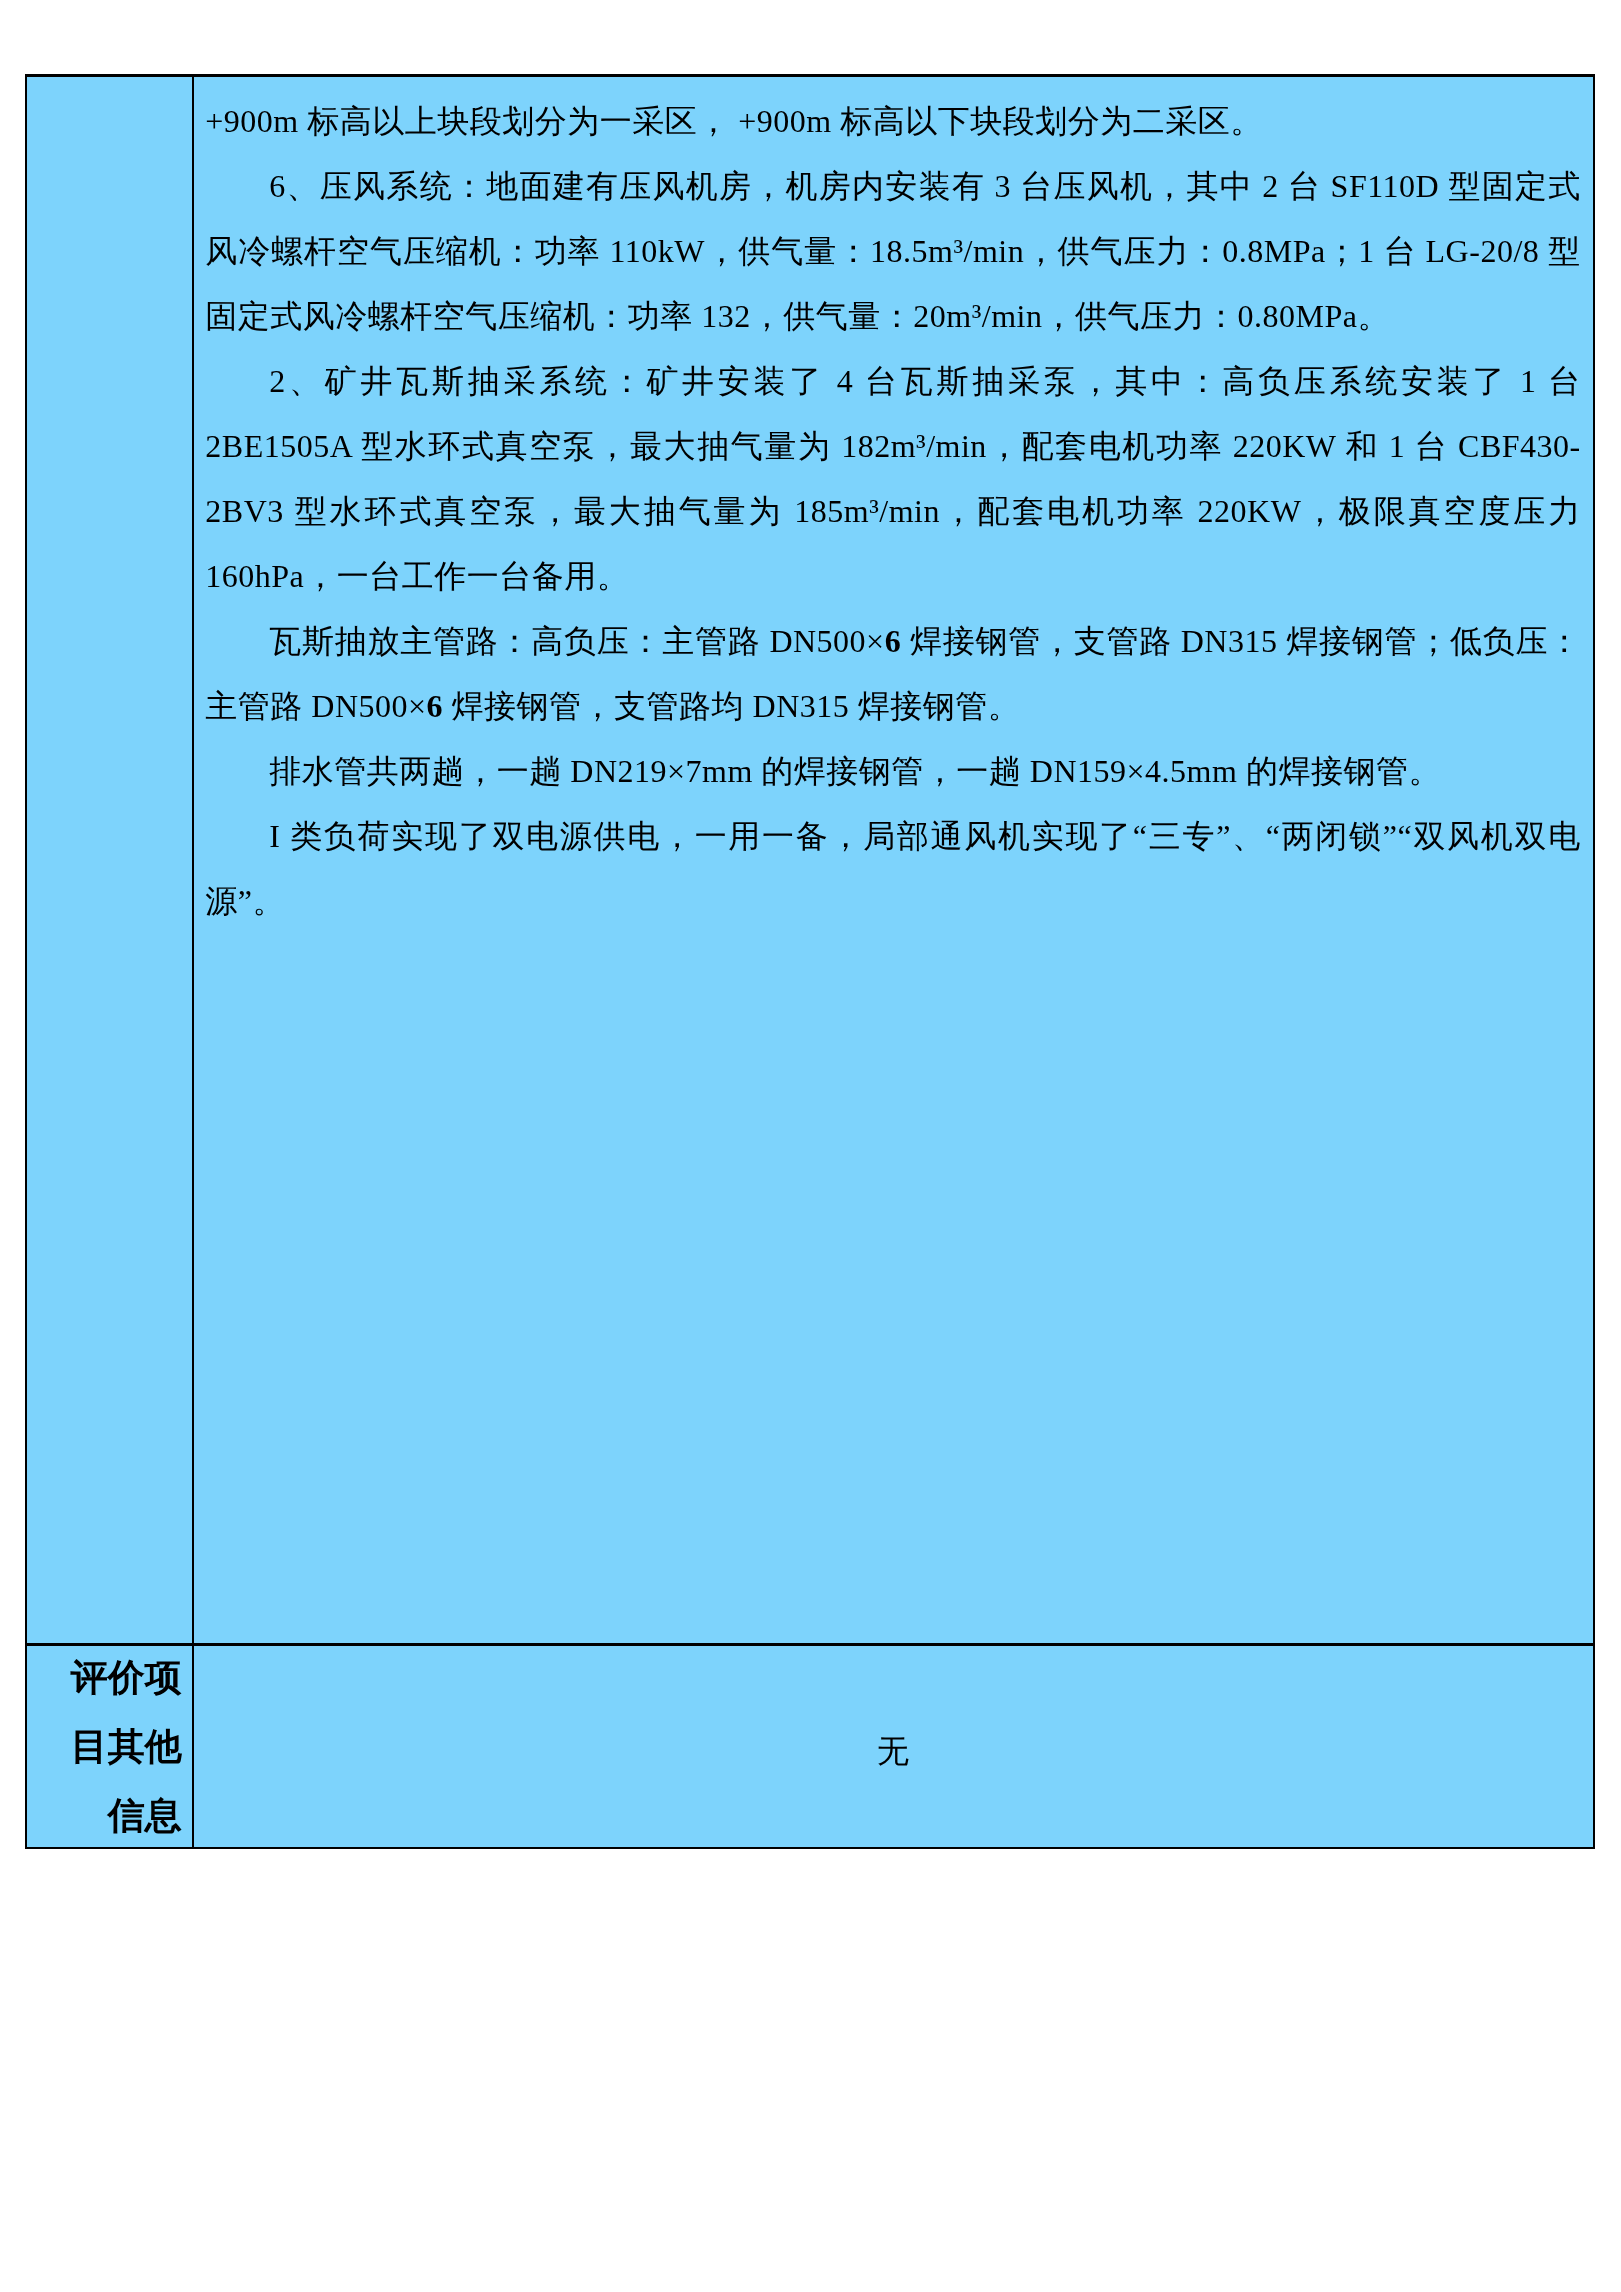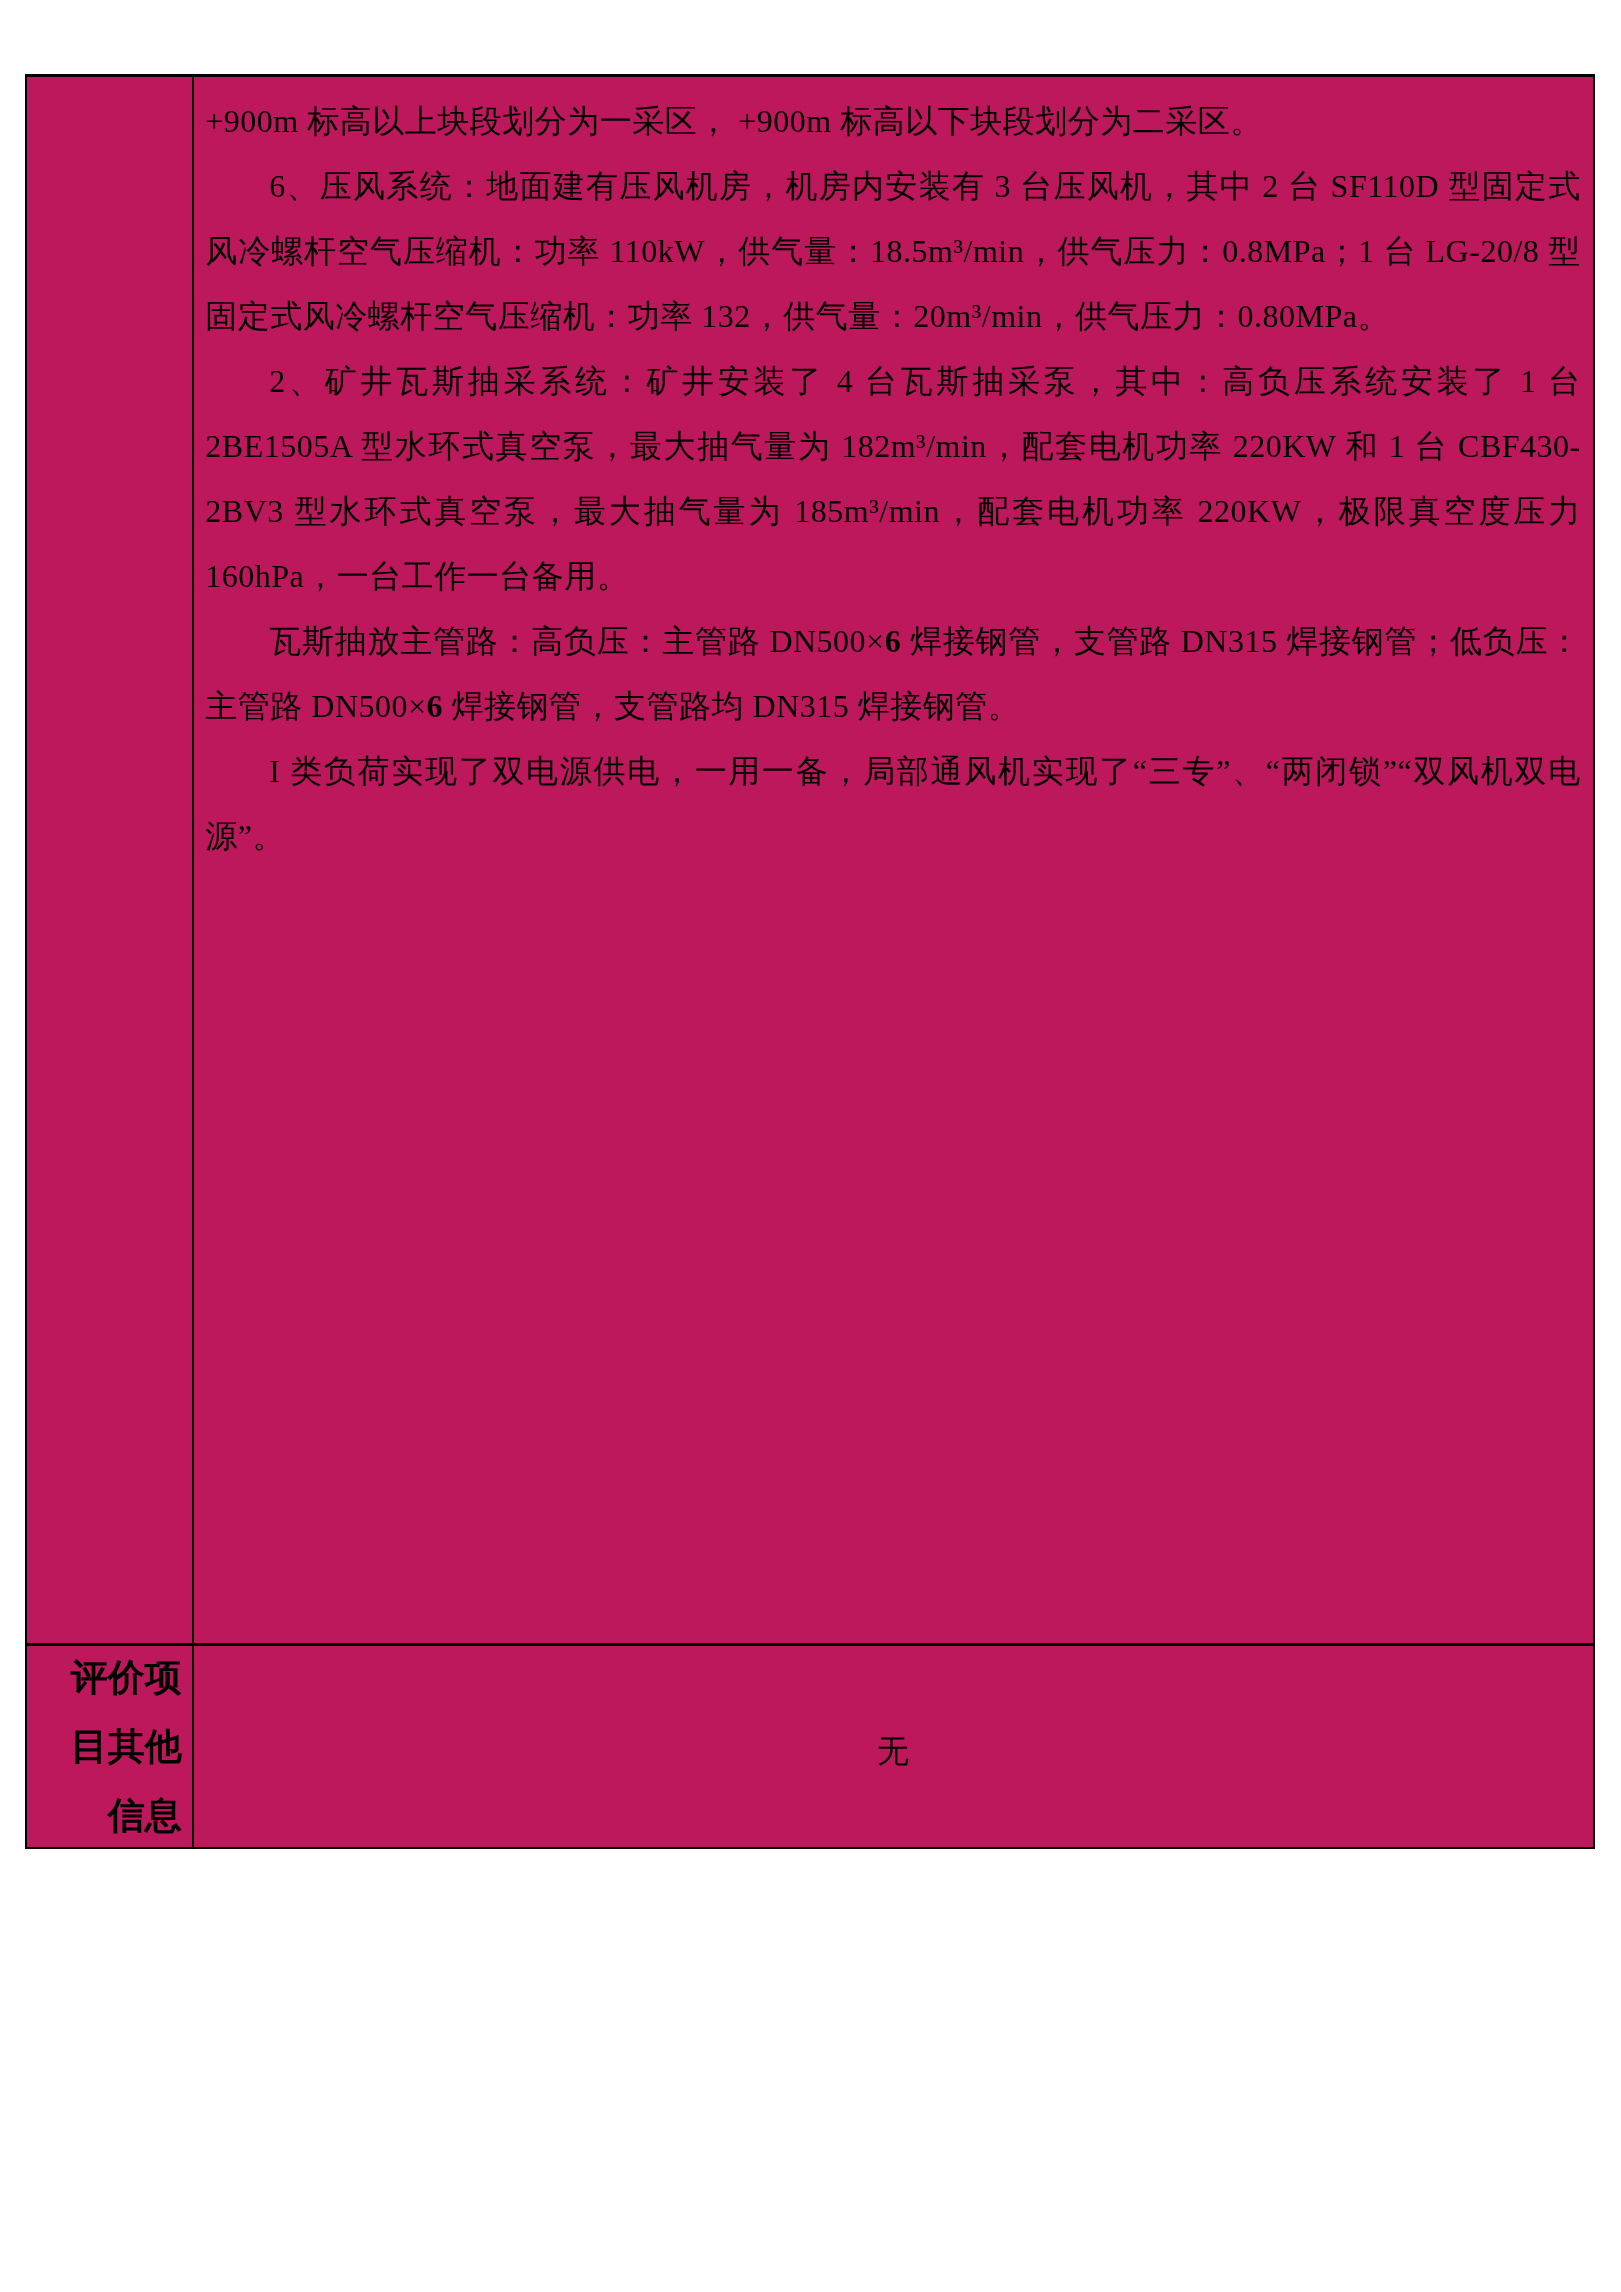--- a/index.html
+++ b/index.html
@@ -19,21 +19,21 @@
   .table {
     position: absolute;
     left: 24.5px;
     top: 74px;
     width: 1570px;
     box-sizing: border-box;
     border-left: 2px solid #000;
     border-right: 2px solid #000;
     border-top: 3.9px solid #000;
     border-bottom: 2.9px solid #000;
-    background: #be185d;
+    background: #7dd3fc;
   }
   .row {
     display: flex;
     align-items: stretch;
   }
   .row-main {
     height: 1566px;
   }
   .row-footer {
     height: 201px;
@@ -85,20 +85,21 @@
 
 <div class="page">
   <div class="table">
     <div class="row row-main">
       <div class="label-cell"></div>
       <div class="content-cell">
           <p class="para indent-none"><span>+900m 标高以上块段划分为一采区， +900m 标高以下块段划分为二采区。</span></p>
           <p class="para indent-two"><span>6、压风系统：地面建有压风机房，机房内安装有 3 台压风机，其中 2 台 SF110D 型固定式风冷螺杆空气压缩机：功率 110kW，供气量：18.5m³/min，供气压力：0.8MPa；1 台 LG-20/8 型固定式风冷螺杆空气压缩机：功率 132，供气量：20m³/min，供气压力：0.80MPa。</span></p>
           <p class="para indent-two"><span>2、矿井瓦斯抽采系统：矿井安装了 4 台瓦斯抽采泵，其中：高负压系统安装了 1 台 2BE1505A 型水环式真空泵，最大抽气量为 182m³/min，配套电机功率 220KW 和 1 台 CBF430-2BV3 型水环式真空泵，最大抽气量为 185m³/min，配套电机功率 220KW，极限真空度压力 160hPa，一台工作一台备用。</span></p>
           <p class="para indent-two"><span>瓦斯抽放主管路：高负压：主管路 DN500×</span><span class="b">6</span><span> 焊接钢管，支管路 DN315 焊接钢管；低负压：主管路 DN500×</span><span class="b">6</span><span> 焊接钢管，支管路均 DN315 焊接钢管。</span></p>
+          <p class="para indent-two"><span>排水管共两趟，一趟 DN219×7mm 的焊接钢管，一趟 DN159×4.5mm 的焊接钢管。</span></p>
           <p class="para indent-two"><span>I 类负荷实现了双电源供电，一用一备，局部通风机实现了“三专”、“两闭锁”“双风机双电源”。</span></p>
           <p class="para indent-two"></p>
         </div>
     </div>
     <div class="row row-footer">
       <div class="label-cell footer-label">评价项目其他信息</div>
       <div class="content-cell footer-value-cell">
         <span class="footer-value">无</span>
       </div>
     </div>

